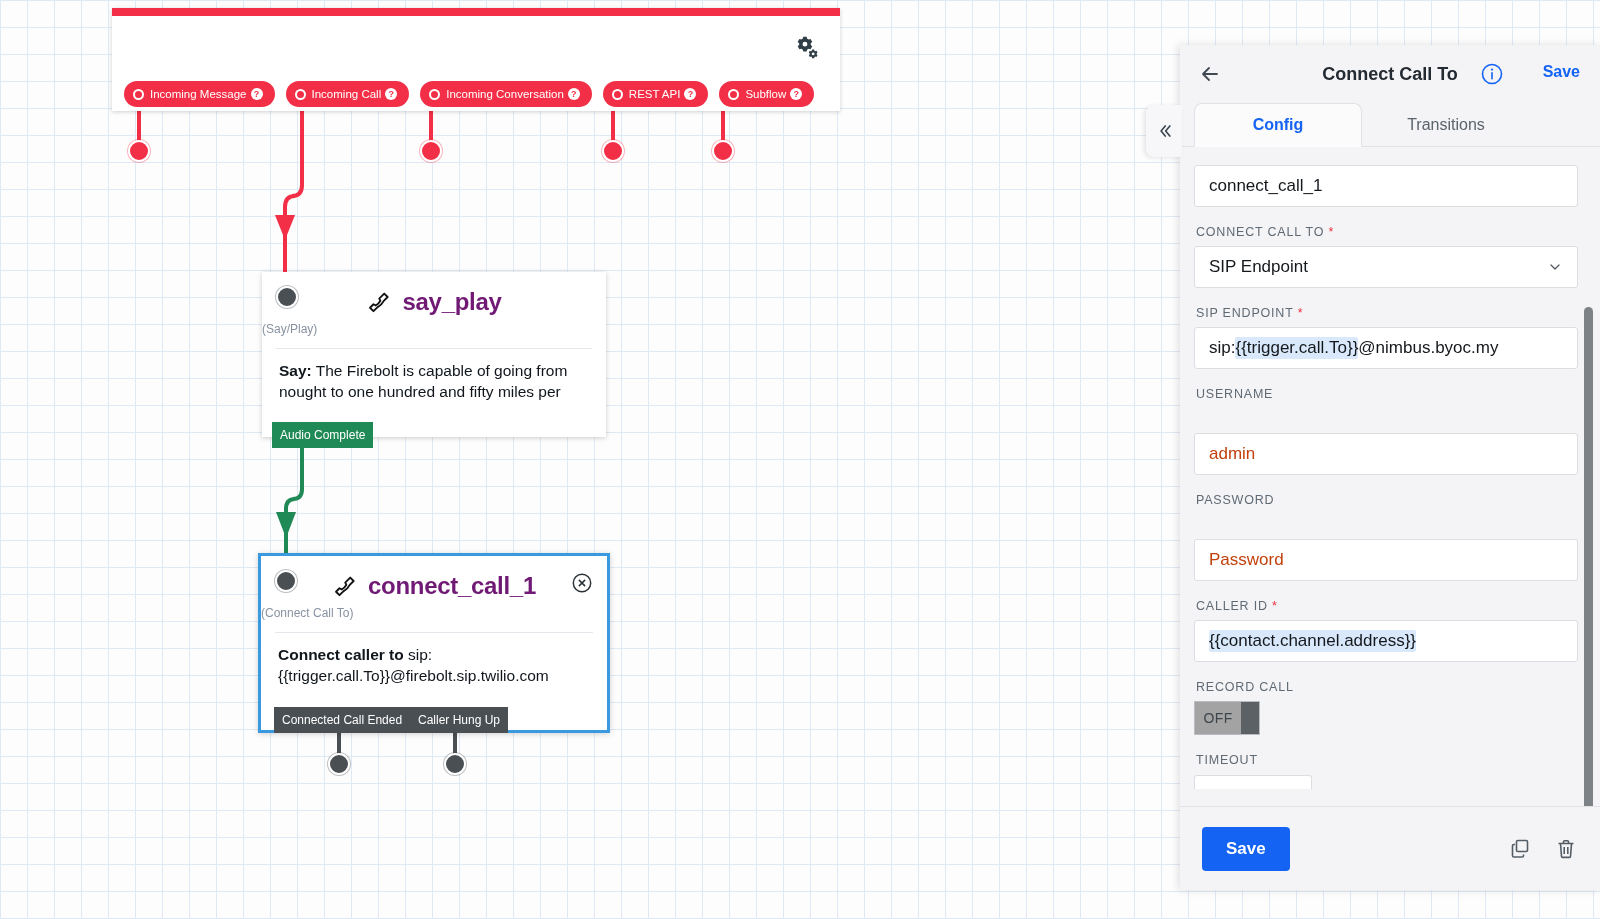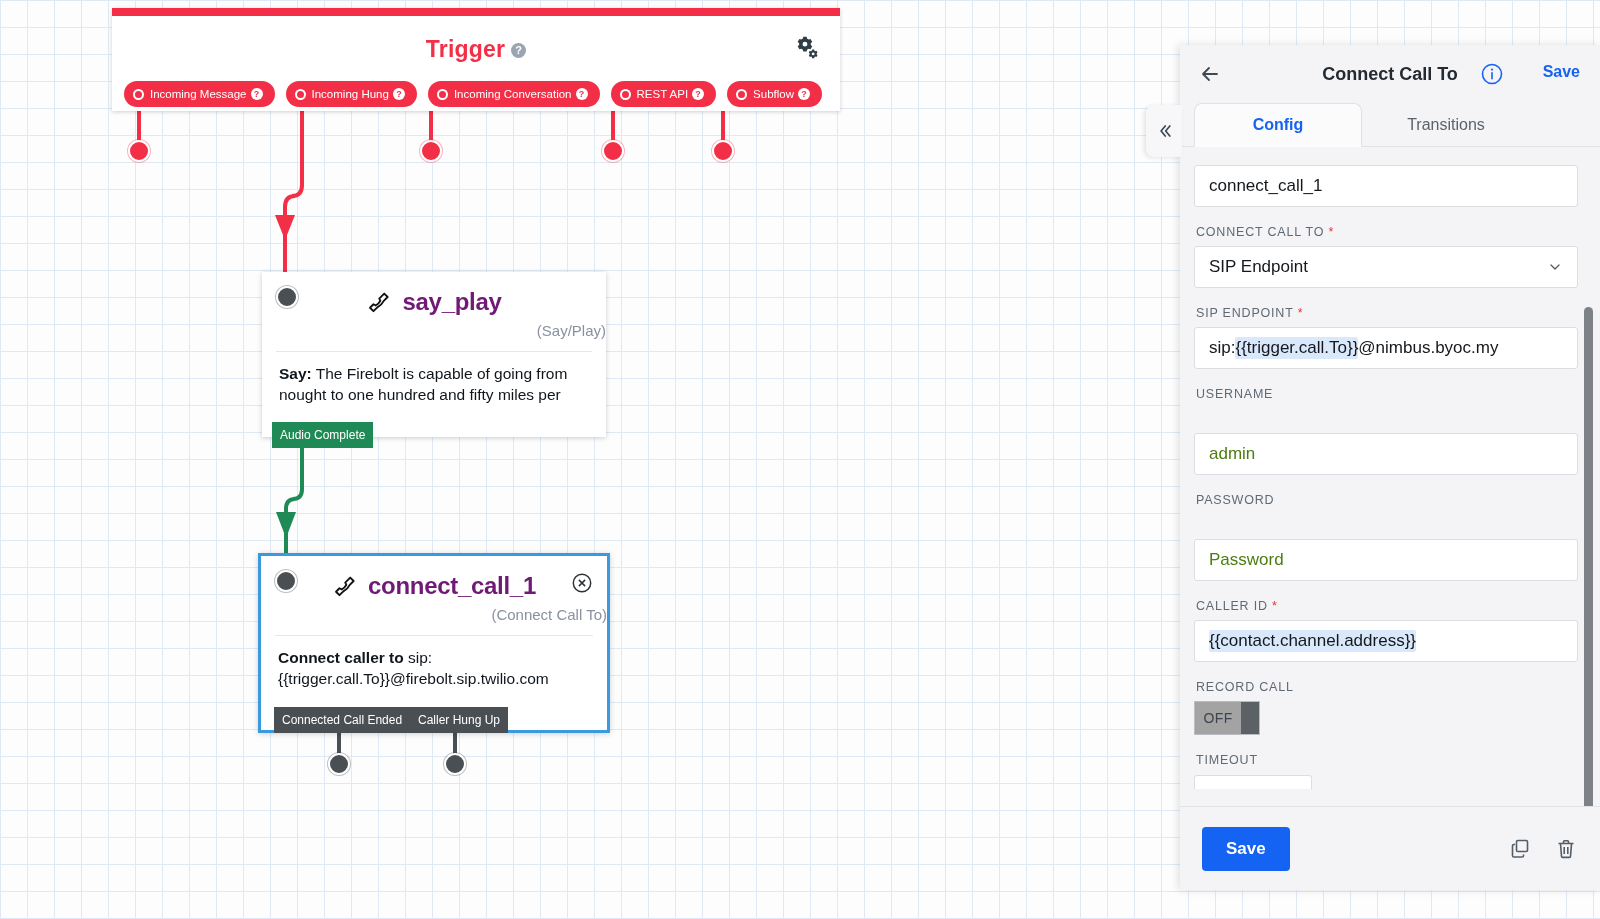--- a/index.html
+++ b/index.html
@@ -137,22 +137,22 @@
     font-weight: bold;
     color: #701a75;
     letter-spacing: -0.3px;
     display: flex;
     align-items: center;
     justify-content: center;
     gap: 10px;
   }
   .phone-icon { width: 26px; height: 26px; color: #111; flex: 0 0 auto; }
   .node-sub {
-    text-align: right;
-    font-size: 15px;
+    text-align: left;
+    font-size: 12px;
     color: #8892a0;
     margin-top: 6px;
     margin-bottom: 12px;
   }
   .node-divider { height: 1px; background: #e4e8ed; margin: 0 14px; }
   .node-body {
     padding: 12px 17px 14px 17px;
     font-size: 15.5px;
     color: #10161c;
     line-height: 1.35;
@@ -266,21 +266,21 @@
     border: 1px solid #dcdde1;
     border-radius: 3px;
     padding: 0 14px;
     font-size: 17px;
     color: #14181c;
     display: flex; align-items: center;
     cursor: text;
     overflow: hidden;
     white-space: nowrap;
   }
-  .text-input.placeholder { color: #4d7c0f; margin-top: 32px; }
+  .text-input.placeholder { color: #c2410c; margin-top: 32px; }
   .name-input { margin-top: 4px; }
   .select-input {
     width: 100%; height: 42px;
     background: #fff;
     border: 1px solid #dcdde1;
     border-radius: 3px;
     padding: 0 14px;
     font-size: 17px; color: #14181c;
     display: flex; align-items: center; justify-content: space-between;
     cursor: pointer;
@@ -354,38 +354,35 @@
     <path d="M285,240 L275,215 L295,215 Z" fill="#f22f46"></path>
 
     <path d="M302,447 L302,489 Q302,499 293,499 L295,499 Q286,499 286,509 L286,572" stroke="#1f8a55" stroke-width="4" fill="none" stroke-linecap="round"></path>
     <path d="M286,538 L276,512 L296,512 Z" fill="#1f8a55"></path>
 
     <path d="M339,733 L339,760" stroke="#4a4f54" stroke-width="4" fill="none"></path>
     <path d="M455,733 L455,760" stroke="#4a4f54" stroke-width="4" fill="none"></path>
   </svg>
 
   <div class="trigger-box">
-    <div class="trigger-title">
-      <span>Trigger</span><span class="help-badge">?</span>
-    </div>
     <span class="gear-icon">
       <svg viewBox="0 0 24 24" fill="currentColor" width="26" height="26">
         <path d="M10.4 2.5 9.9 4.4a5.6 5.6 0 0 0-1.3.75L6.8 4.6 5.2 7.3l1.4 1.3a5.6 5.6 0 0 0 0 1.5l-1.4 1.3 1.6 2.7 1.8-.55c.4.32.84.57 1.3.75l.5 1.9h3.1l.5-1.9c.46-.18.9-.43 1.3-.75l1.8.55 1.6-2.7-1.4-1.3a5.6 5.6 0 0 0 0-1.5l1.4-1.3-1.6-2.7-1.8.55a5.6 5.6 0 0 0-1.3-.75l-.5-1.9zm1.55 4.6a2.25 2.25 0 1 1 0 4.5 2.25 2.25 0 0 1 0-4.5z"></path>
         <path d="M18.6 14.3l-.3 1.1a3.3 3.3 0 0 0-.78.45l-1.07-.33-.95 1.6.83.78a3.3 3.3 0 0 0 0 .9l-.83.78.95 1.6 1.07-.33c.24.19.5.34.78.45l.3 1.1h1.85l.3-1.1c.28-.11.54-.26.78-.45l1.07.33.95-1.6-.83-.78a3.3 3.3 0 0 0 0-.9l.83-.78-.95-1.6-1.07.33a3.3 3.3 0 0 0-.78-.45l-.3-1.1zm.93 2.75a1.33 1.33 0 1 1 0 2.66 1.33 1.33 0 0 1 0-2.66z"></path>
       </svg>
     </span>
     <div class="pill-row">
       <div class="trigger-pill">
         <span class="pill-dot"></span>
         <span>Incoming Message</span>
         <span class="help-badge small">?</span>
       </div>
       <div class="trigger-pill">
         <span class="pill-dot"></span>
-        <span>Incoming Hung</span>
+        <span>Incoming Call</span>
         <span class="help-badge small">?</span>
       </div>
       <div class="trigger-pill">
         <span class="pill-dot"></span>
         <span>Incoming Conversation</span>
         <span class="help-badge small">?</span>
       </div>
       <div class="trigger-pill">
         <span class="pill-dot"></span>
         <span>REST API</span>

